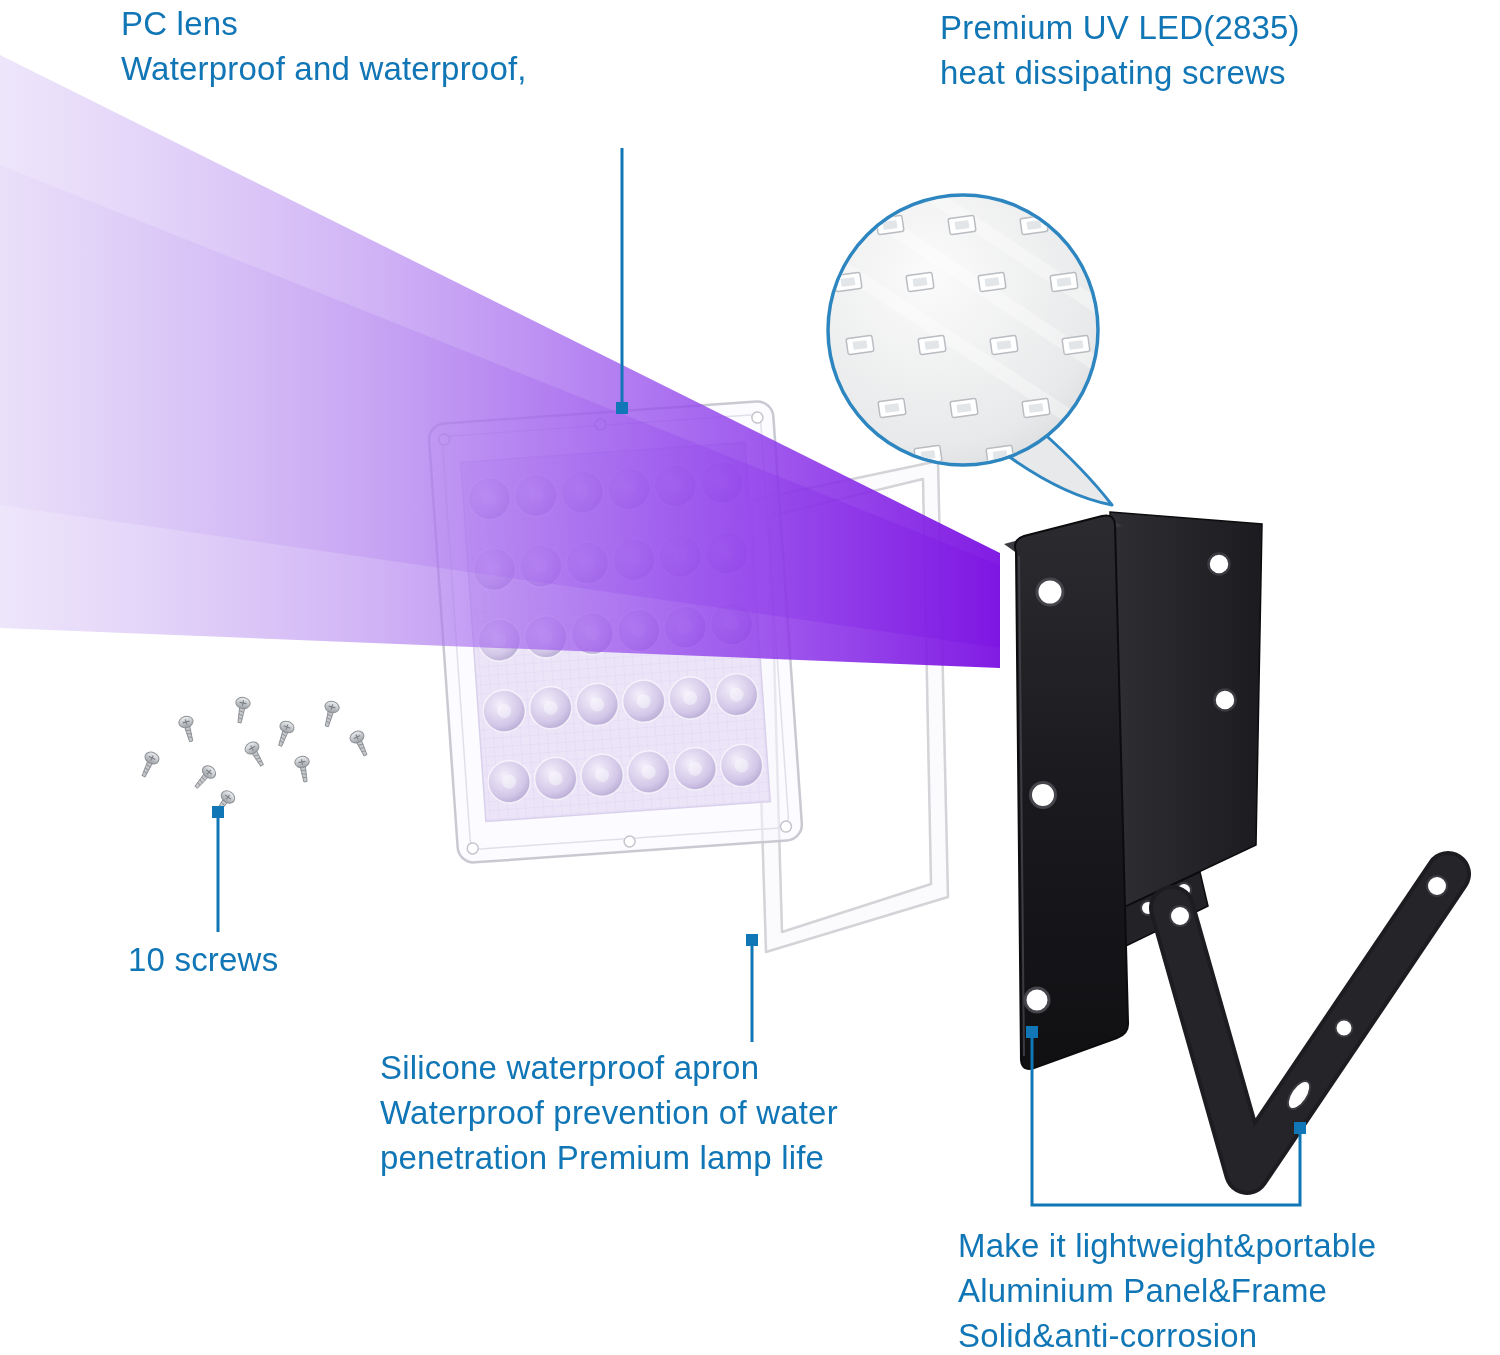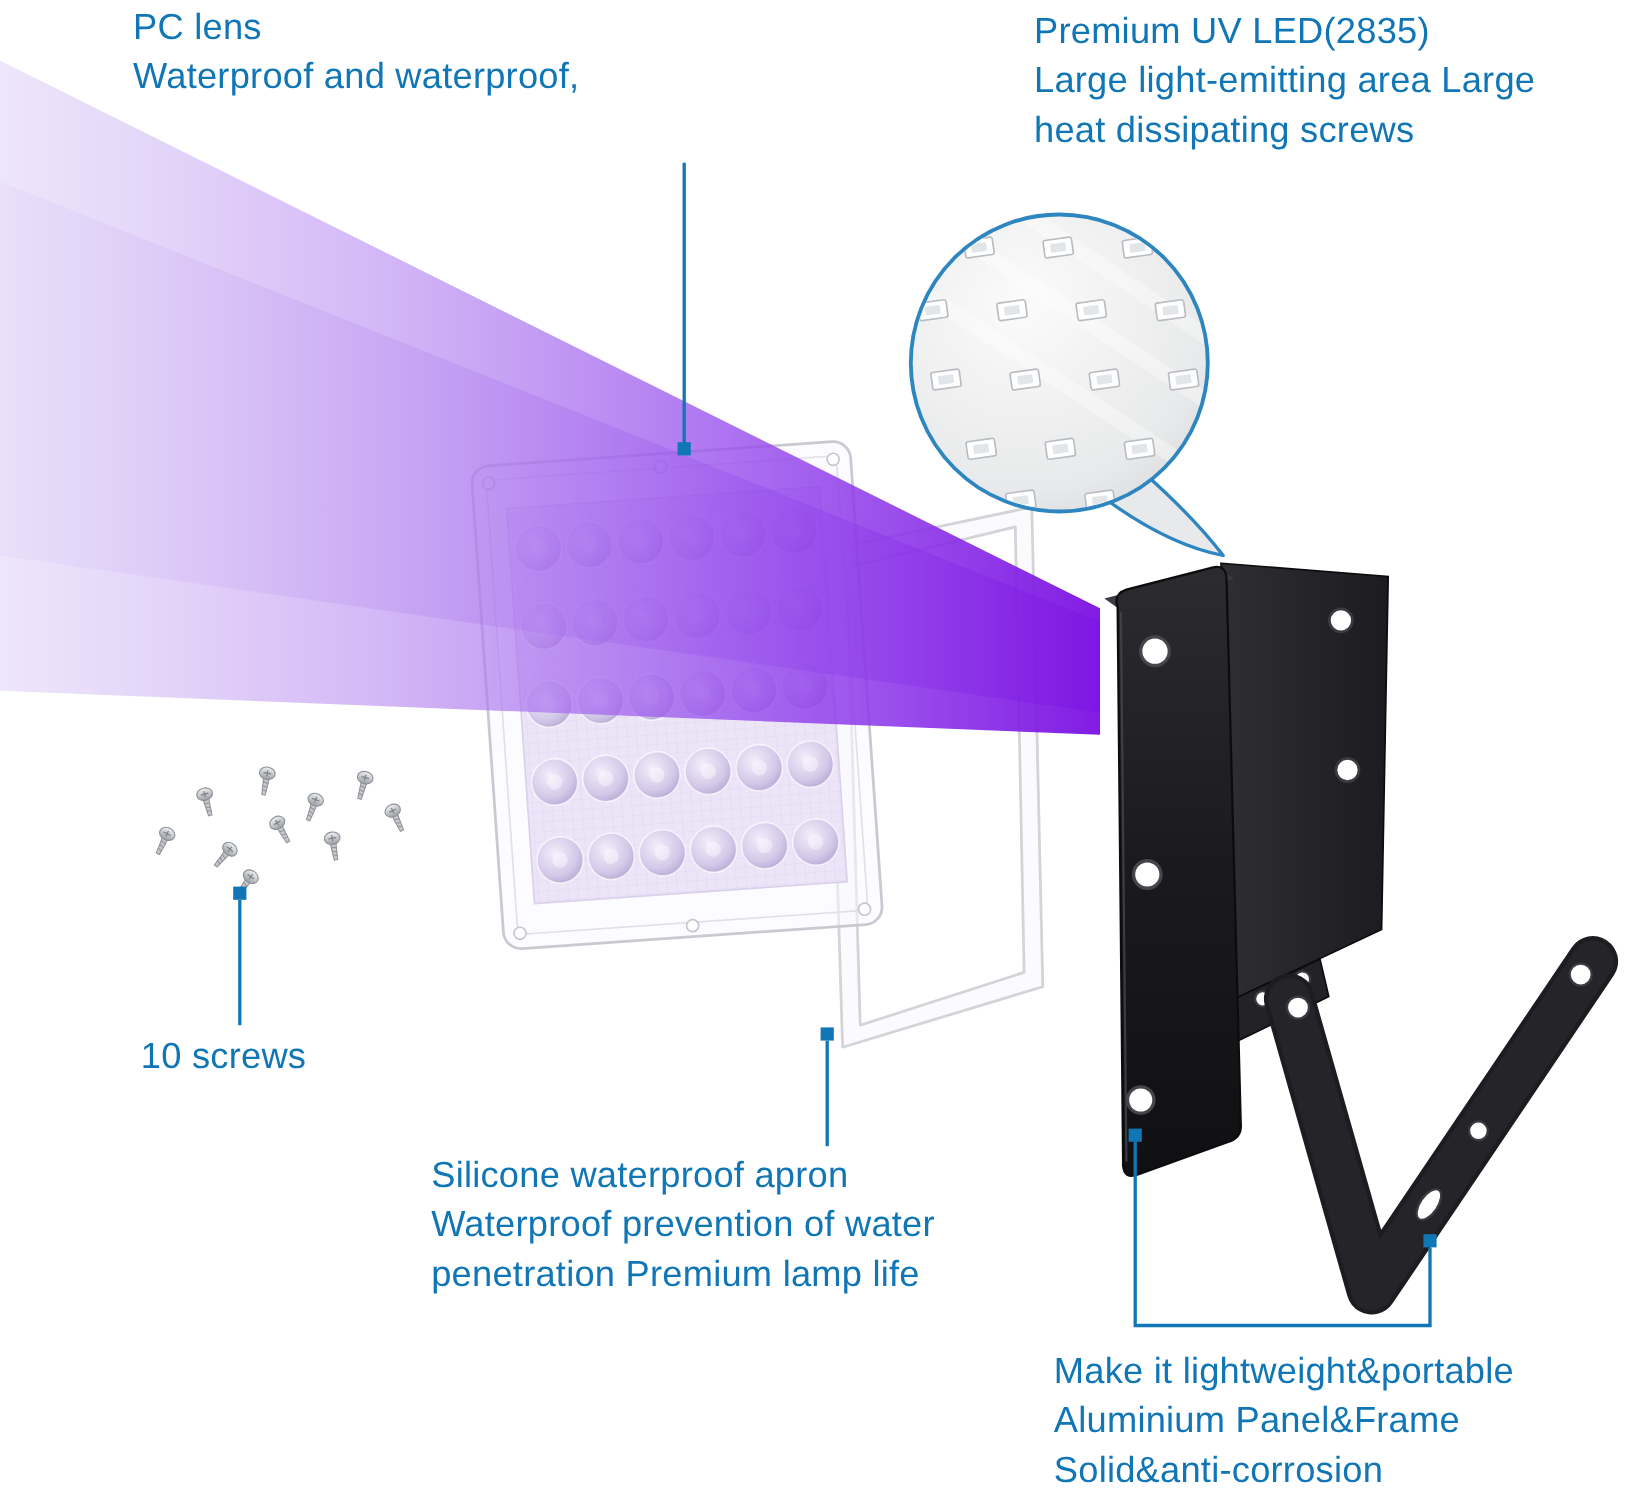--- a/index.html
+++ b/index.html
@@ -279,29 +279,28 @@
     </g>
   </svg>
 
   <div class="label" style="left:93px; top:2px;margin-left:28px;">
     <div>PC lens</div>
     <div>Waterproof and waterproof,</div>
   </div>
 
   <div class="label" style="left:940px; top:6px;">
     <div>Premium UV LED(2835)</div>
-    <div>Large light-emitting area Large</div>
     <div>heat dissipating screws</div>
   </div>
 
   <div class="label" style="left:128px; top:938px;">
     <div>10 screws</div>
   </div>
 
-  <div class="label" style="left:392px; top:1046px;">
+  <div class="label" style="left:380px; top:1046px;">
     <div>Silicone waterproof apron</div>
     <div>Waterproof prevention of water</div>
     <div>penetration Premium lamp life</div>
   </div>
 
   <div class="label" style="left:958px; top:1224px;">
     <div>Make it lightweight&amp;portable</div>
     <div>Aluminium Panel&amp;Frame</div>
     <div>Solid&amp;anti-corrosion</div>
   </div>

